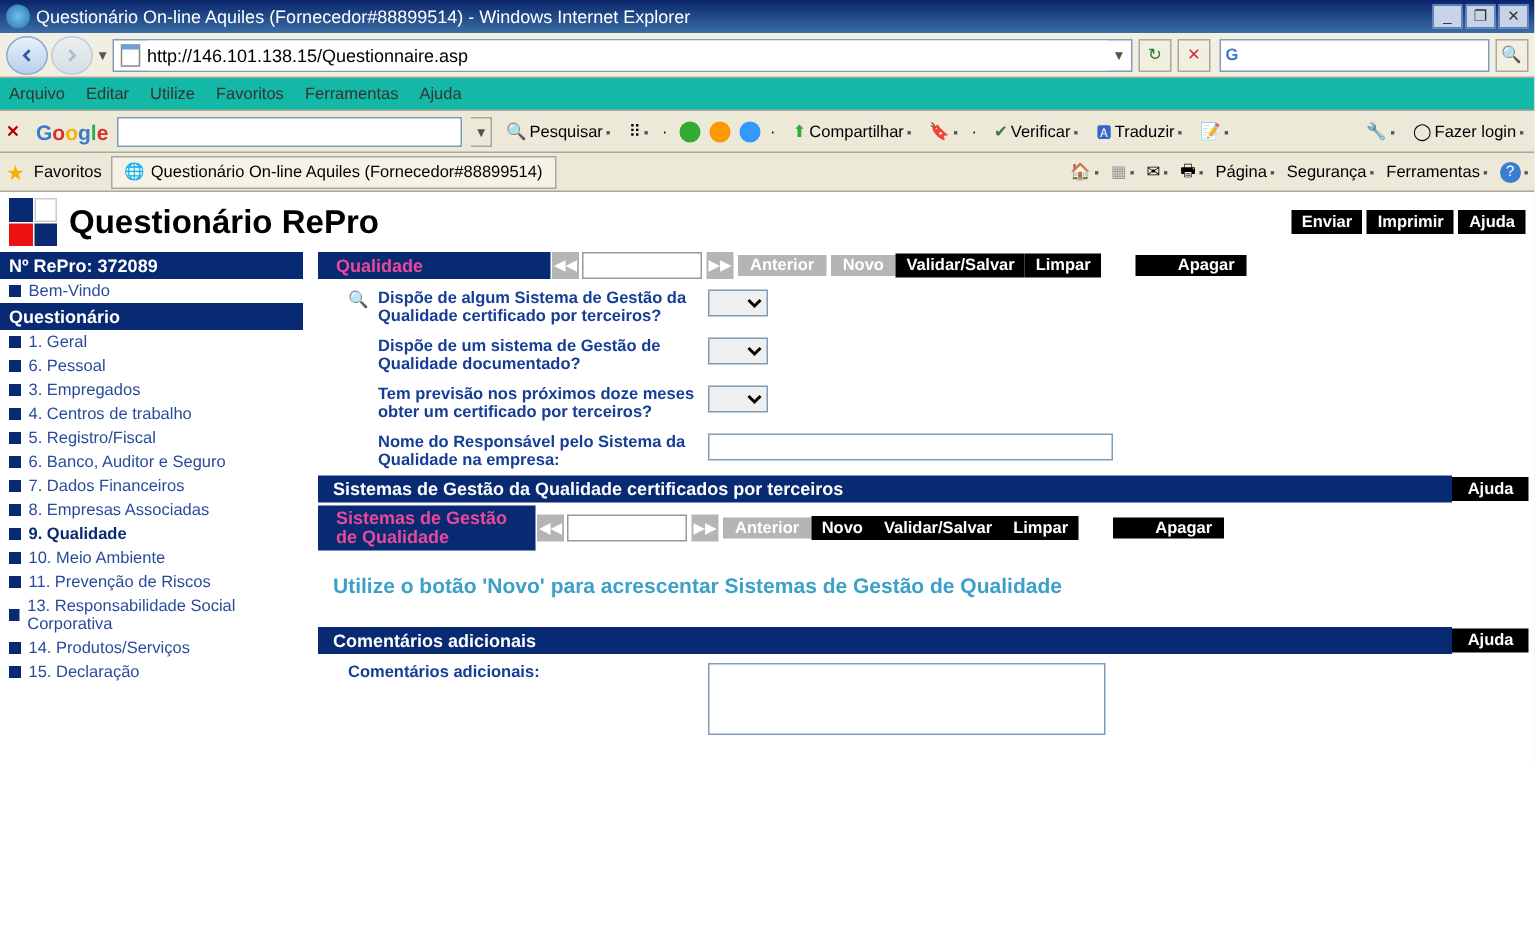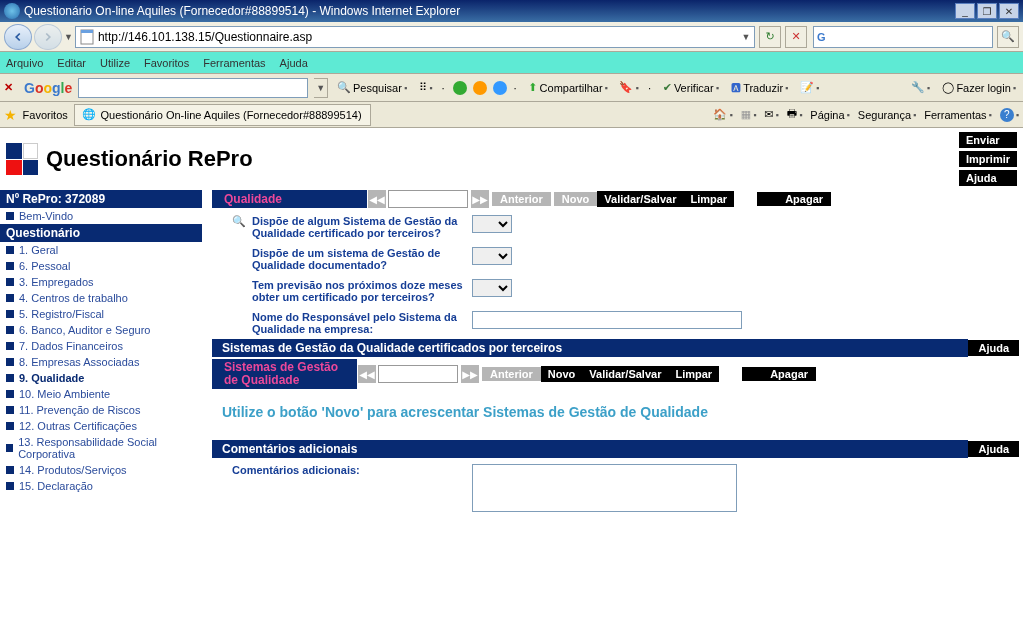--- a/index.html
+++ b/index.html
@@ -17,21 +17,21 @@
 .navbtn.fwd { opacity: 0.5; }
 .navbtn svg { width: 14px; height: 14px; }
 .addr-wrap { flex: 1; display: flex; align-items: center; background: #fff; border: 1px solid #7f9db9; height: 22px; }
 .addr-icon { width: 16px; height: 16px; margin: 0 3px; }
 .addr-input { flex: 1; border: none; outline: none; font-size: 12px; height: 20px; }
 .addr-drop { width: 16px; text-align: center; color: #555; }
 .navbtn-sm { width: 22px; height: 22px; border: 1px solid #aca899; background: #f1efe2; display: flex; align-items: center; justify-content: center; margin-left: 2px; }
 .searchbox { display: flex; align-items: center; background: #fff; border: 1px solid #7f9db9; height: 22px; width: 180px; margin-left: 4px; }
 .searchbox input { flex: 1; border: none; outline: none; font-size: 12px; padding-left: 4px; }
 
-.menurow { display: flex; align-items: center; height: 22px; background: #5eead4; border-bottom: 1px solid #aca899; padding: 0 6px; gap: 14px; }
+.menurow { display: flex; align-items: center; height: 22px; background: #14b8a6; border-bottom: 1px solid #aca899; padding: 0 6px; gap: 14px; }
 .menurow span { color: #333; }
 
 .tbrow { display: flex; align-items: center; height: 28px; background: #ece9d8; border-bottom: 1px solid #aca899; padding: 0 4px; gap: 6px; font-size: 11px; }
 .tbrow .close-x { color: #b00; font-weight: bold; width: 14px; }
 .google-logo { font-weight: bold; font-size: 14px; }
 .google-logo .b { color: #3b79cc; } .google-logo .r { color: #d93025; } .google-logo .y { color: #f4b400; } .google-logo .g { color: #34a853; }
 .tb-input { width: 230px; height: 20px; border: 1px solid #7f9db9; background: #fff; }
 .tb-drop { width: 14px; height: 20px; border: 1px solid #aca899; border-left: none; background: #ece9d8; display: inline-flex; align-items: center; justify-content: center; }
 .tb-item { display: inline-flex; align-items: center; gap: 2px; padding: 0 3px; }
 .tb-sep { width: 6px; }
@@ -45,21 +45,21 @@
 .cmdbar .ci { display: inline-flex; align-items: center; gap: 2px; }
 .help-circle { width: 14px; height: 14px; border-radius: 50%; background: #3a7fcf; color: #fff; display: inline-flex; align-items: center; justify-content: center; font-size: 10px; }
 
 
 .page { background: #fff; height: calc(633px - 22px - 30px - 22px - 28px - 26px); overflow: auto; }
 .page-header { display: flex; align-items: center; padding: 4px 6px; }
 .logo-sq { width: 32px; height: 32px; display: grid; grid-template: 1fr 1fr / 1fr 1fr; gap: 1px; }
 .logo-sq div:nth-child(1){background:#082a72;} .logo-sq div:nth-child(2){background:#fff;border:1px solid #ccc;}
 .logo-sq div:nth-child(3){background:#e11;} .logo-sq div:nth-child(4){background:#082a72;}
 .page-title { font-size: 22px; font-weight: bold; margin-left: 8px; }
-.top-actions { margin-left: auto; display: flex; gap: 3px; flex-direction: column; }
+.top-actions { margin-left: auto; display: flex; gap: 3px; }
 .btn-dark { background: #000; color: #fff; font-weight: bold; padding: 2px 7px; font-size: 11px; cursor: pointer; }
 
 .main { display: flex; }
 .sidebar { width: 202px; }
 .side-head { background: #082a72; color: #fff; font-weight: bold; padding: 2px 6px; font-size: 12px; }
 .side-item { display: flex; align-items: center; padding: 2px 6px; color: #2a4b9b; font-size: 11px; cursor: pointer; }
 .side-item.active { font-weight: bold; color: #082a72; }
 .side-item .sq { width: 8px; height: 8px; background: #082a72; margin-right: 5px; }
 
 .content { flex: 1; padding: 0 4px 0 10px; }
@@ -282,24 +282,20 @@
           <div class="side-item">
             <span class="sq"></span>
             <span>10. Meio Ambiente</span>
           </div>
           <div class="side-item">
             <span class="sq"></span>
             <span>11. Prevenção de Riscos</span>
           </div>
           <div class="side-item">
             <span class="sq"></span>
-            <span>12. Outras Certificações</span>
-          </div>
-          <div class="side-item">
-            <span class="sq"></span>
             <span>13. Responsabilidade Social Corporativa</span>
           </div>
           <div class="side-item">
             <span class="sq"></span>
             <span>14. Produtos/Serviços</span>
           </div>
           <div class="side-item">
             <span class="sq"></span>
             <span>15. Declaração</span>
           </div>

